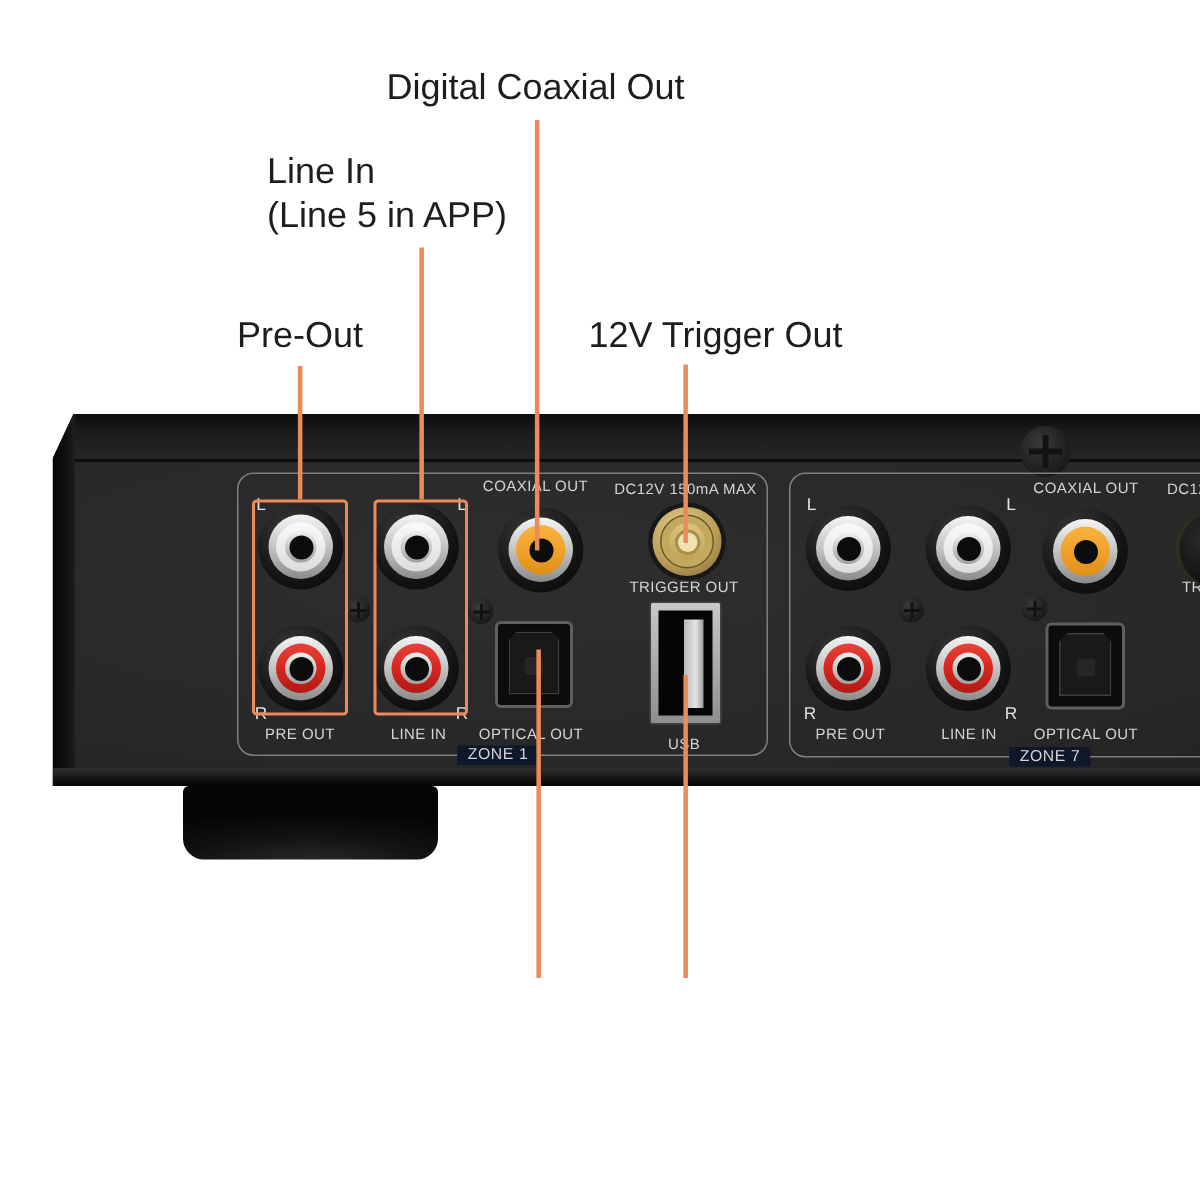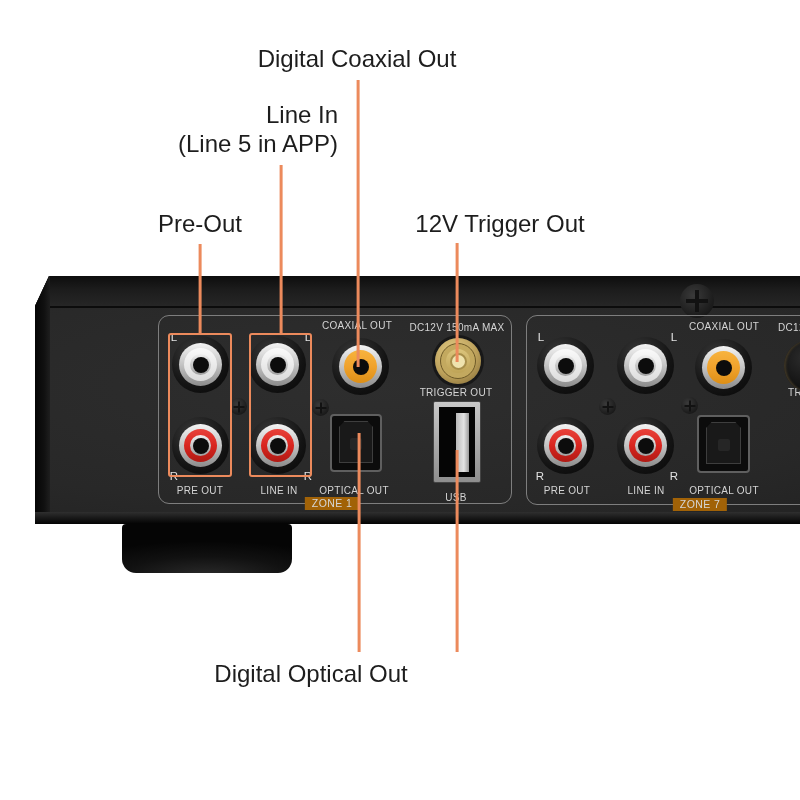--- a/index.html
+++ b/index.html
@@ -3,21 +3,21 @@
 <meta charset="utf-8">
 <style>
   html,body{margin:0;padding:0;background:#ffffff;}
   .stage{
     position:relative;width:800px;height:800px;overflow:hidden;
     background:#ffffff;font-family:"Liberation Sans",sans-serif;
   }
   
   .callout-label{
     position:absolute;transform:translateX(-50%);
-    color:#1d1d1d;font-size:24px;line-height:29px;white-space:nowrap;text-align:right;
+    color:#1d1d1d;font-size:24px;line-height:29px;white-space:nowrap;text-align:left;
   }
   
   .callout-line{
     position:absolute;width:2.8px;transform:translateX(-50%);
     background:#EC8A5C;z-index:40;
   }
   
   .device{
     position:absolute;left:35px;top:276px;width:765px;height:248px;
     background:#191919;
@@ -44,21 +44,21 @@
     position:absolute;left:122px;top:524px;width:170px;height:49px;
     background:radial-gradient(ellipse 90% 70% at 50% 105%,#2a2a2a 0%,#111111 55%,#050505 100%);
     border-radius:4px 4px 14px 14px;
   }
   
   .zone-box{
     position:absolute;border:1.4px solid #7e7e7e;border-radius:11px;z-index:10;
   }
   .zone-label{
     position:absolute;bottom:-7px;transform:translateX(-50%);
-    background:#a16207;padding:0 7px;color:#d6d6d6;font-size:10.5px;line-height:13px;
+    background:#0f172a;padding:0 7px;color:#d6d6d6;font-size:10.5px;line-height:13px;
     letter-spacing:.4px;white-space:nowrap;
   }
   
   .ptext{
     position:absolute;transform:translate(-50%,-50%);
     color:#d4d4d4;font-size:10px;letter-spacing:.3px;white-space:nowrap;z-index:12;
   }
   .ptext.clip{transform:translateY(-50%);}
   .pmark{
     position:absolute;transform:translate(-50%,-50%);
@@ -143,23 +143,22 @@
 
   <div class="callout-label" style="left:357px;top:44px">Digital Coaxial Out</div>
 
   <div class="callout-label" style="left:258px;top:100px">
     <div>Line In</div>
     <div>(Line 5 in APP)</div>
   </div>
 
   <div class="callout-label" style="left:200px;top:209px">Pre-Out</div>
 
-  <div class="callout-label" style="left:500px;top:209px">12V Trigger Out</div>
-
-  <div class="callout-label" style="left:311px;top:659px">Digital Optical Out</div>
+  <div class="callout-label" style="left:477px;top:209px">12V Trigger Out</div>
+
 
 
   <div class="callout-line" style="left:358px;top:80px;height:287px"></div>
   <div class="callout-line" style="left:281px;top:165px;height:168px"></div>
   <div class="callout-line" style="left:200px;top:244px;height:89px"></div>
   <div class="callout-line" style="left:457px;top:243px;height:119px"></div>
   <div class="callout-line" style="left:359px;top:433px;height:219px"></div>
   <div class="callout-line" style="left:457px;top:450px;height:202px"></div>
 
   <div class="device">

